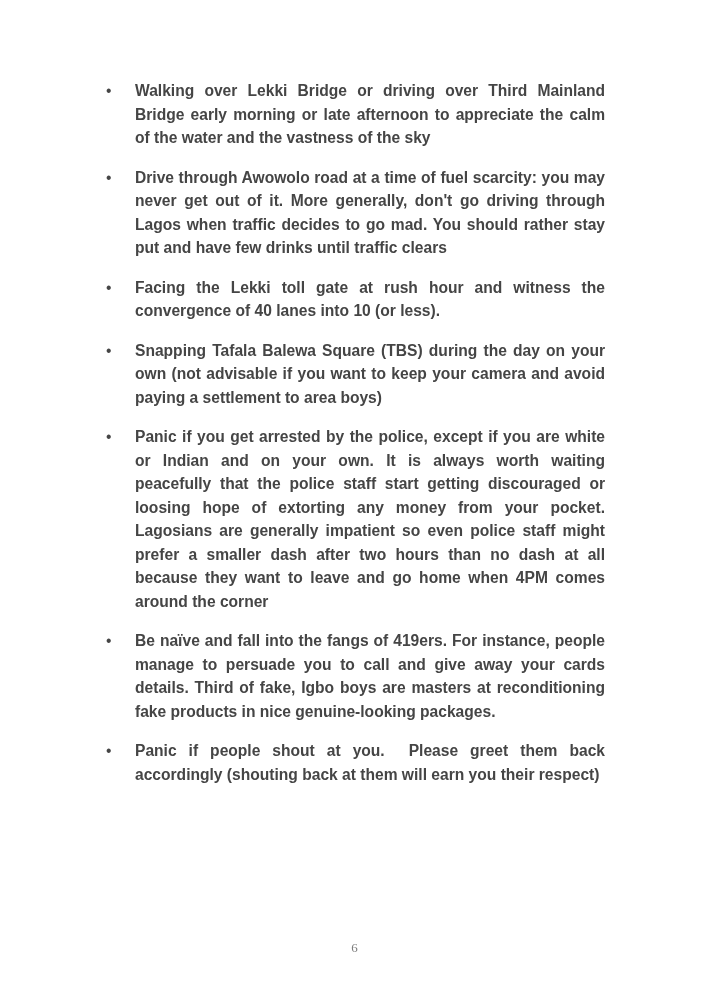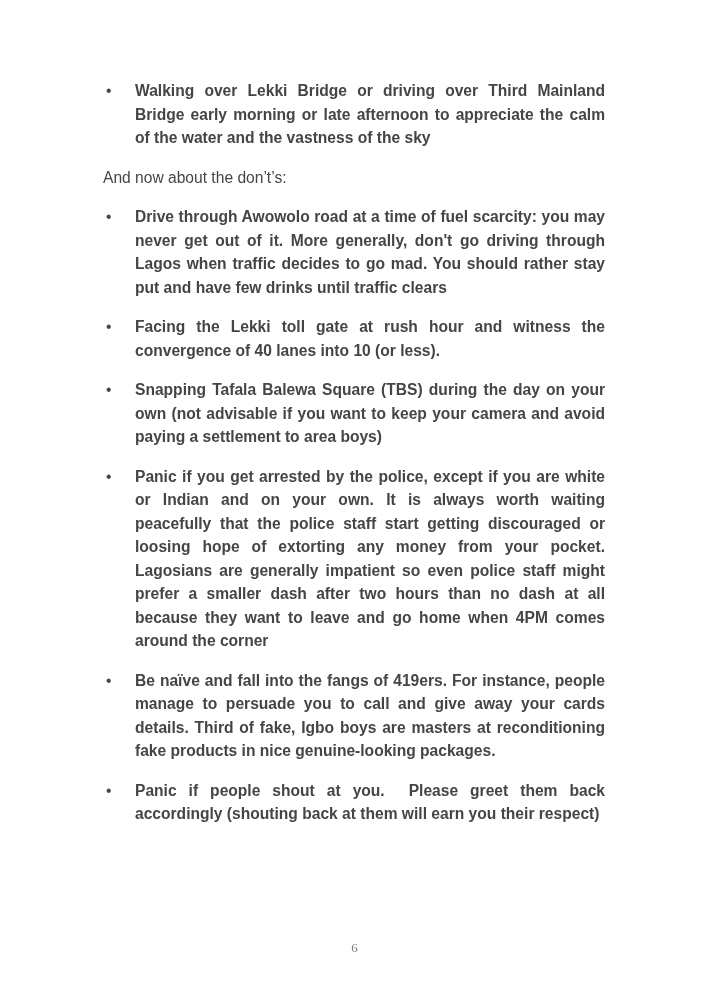--- a/index.html
+++ b/index.html
@@ -60,21 +60,20 @@
 <body>
 
 <div class="page">
   <div class="content">
 
     <div class="bullet-item">
       <span class="marker">•</span>
       <p class="btext">Walking over Lekki Bridge or driving over Third Mainland Bridge early morning or late afternoon to appreciate the calm of the water and the vastness of the sky</p>
     </div>
 
-    <p class="para">And now about the don’t’s:</p>
 
     <div class="bullet-item">
       <span class="marker">•</span>
       <p class="btext">Drive through Awowolo road at a time of fuel scarcity: you may never get out of it. More generally, don't go driving through Lagos when traffic decides to go mad. You should rather stay put and have few drinks until traffic clears</p>
     </div>
 
     <div class="bullet-item">
       <span class="marker">•</span>
       <p class="btext">Facing the Lekki toll gate at rush hour and witness the convergence of 40 lanes into 10 (or less).</p>
     </div>

